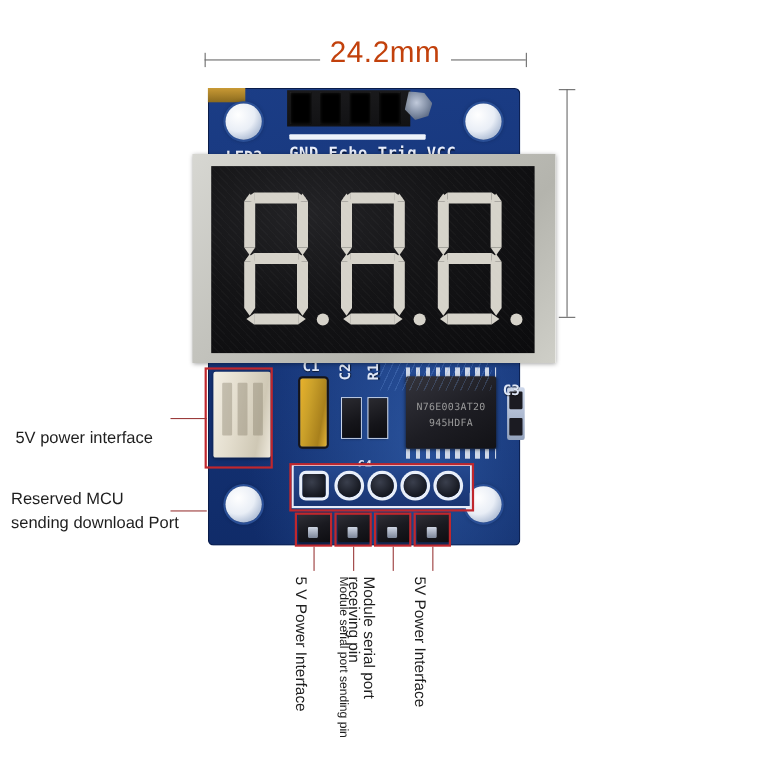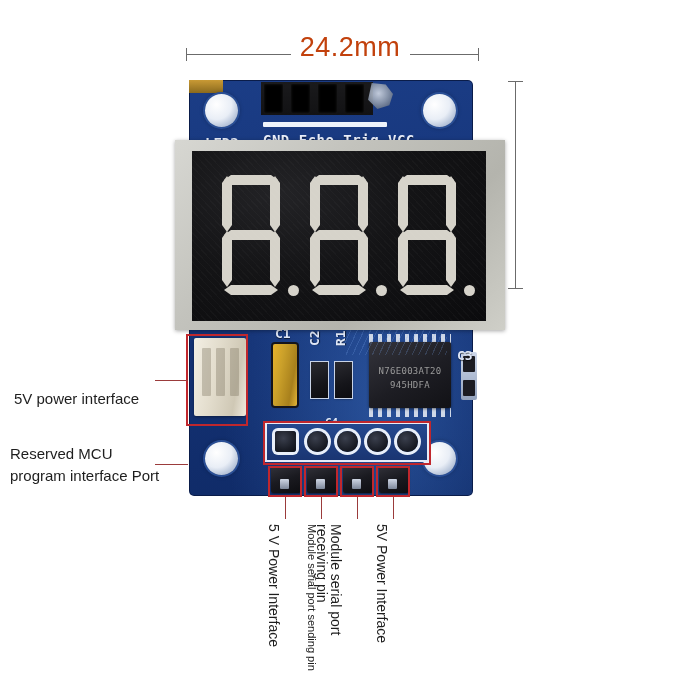--- a/index.html
+++ b/index.html
@@ -332,21 +332,21 @@
   <div id="lead-power" class="lead-h"></div>
   <div id="lead-dl" class="lead-h"></div>
   <div id="lead-pin-0" class="lead-v"></div>
   <div id="lead-pin-1" class="lead-v"></div>
   <div id="lead-pin-2" class="lead-v"></div>
   <div id="lead-pin-3" class="lead-v"></div>
 
   <div id="callout-power" class="callout">5V power interface</div>
   <div id="callout-dl" class="callout">
     <div>Reserved MCU</div>
-    <div>program interface Port</div>
+    <div>sending download Port</div>
   </div>
 
   <div id="vcall-0" class="vcallout">5 V Power Interface</div>
   <div id="vcall-1" class="vcallout">Module serial port sending pin</div>
   <div id="vcall-2b" class="vcallout">receiving pin</div>
   <div id="vcall-2a" class="vcallout">Module serial port</div>
   <div id="vcall-3" class="vcallout">5V Power Interface</div>
 
 </div>
 

